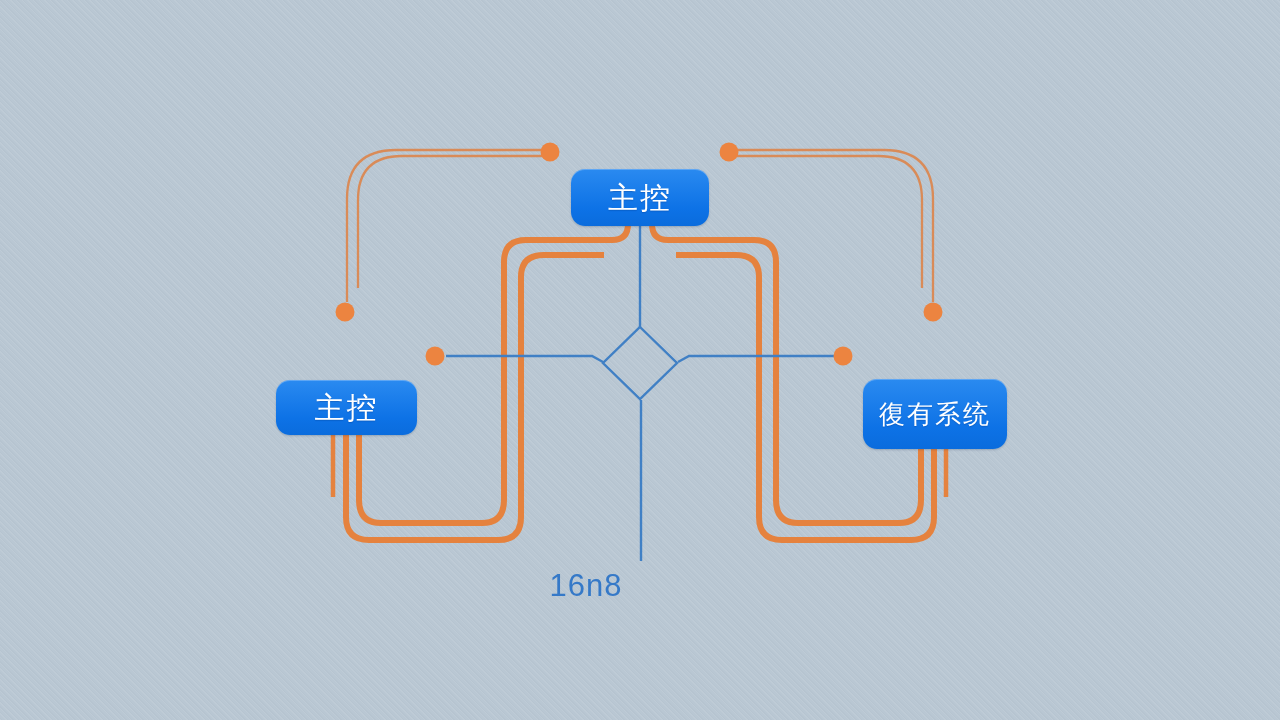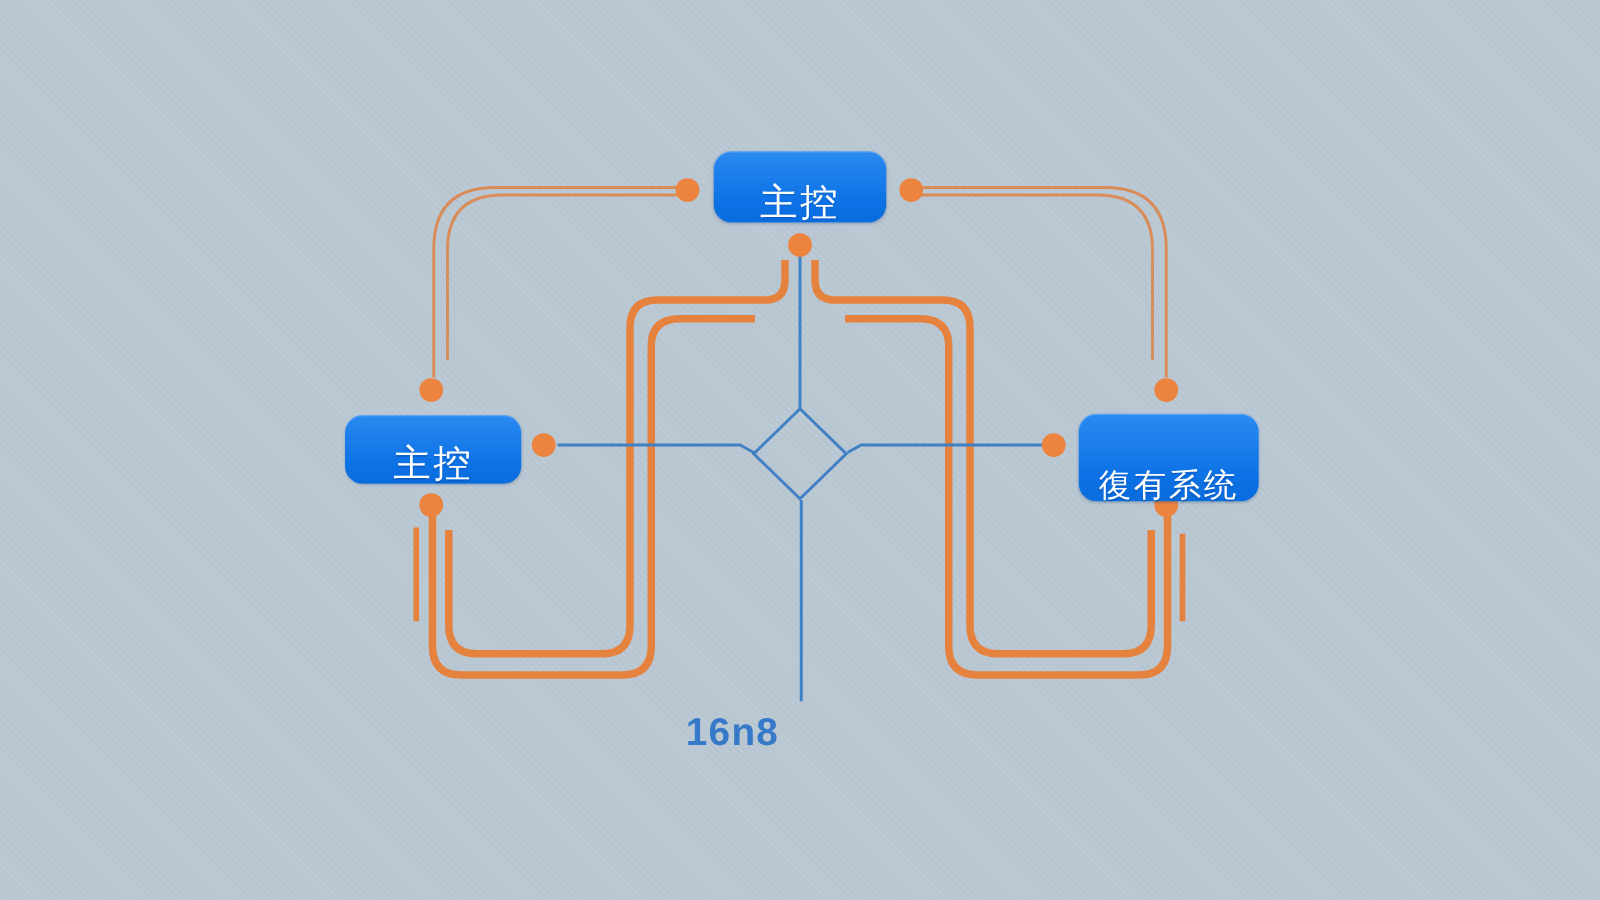--- a/index.html
+++ b/index.html
@@ -4,33 +4,34 @@
 <style>
   html,body{margin:0;padding:0;}
   body{
     width:1280px;height:720px;position:relative;overflow:hidden;
     background-color:#b9c7d3;
     background-image:repeating-linear-gradient(45deg,rgba(255,255,255,0.07) 0 1px,rgba(0,0,0,0.015) 1px 2px,transparent 2px 4px);
     font-family:"Liberation Sans","DejaVu Sans",sans-serif;
   }
   #diagram-canvas{position:absolute;left:0;top:0;width:1280px;height:720px;}
   .node{
-    position:absolute;display:flex;align-items:flex-end;justify-content:center;
+    position:absolute;display:flex;align-items:center;justify-content:center;
     background:linear-gradient(180deg,#2a8af0 0%,#0d72e6 70%,#0a6cdd 100%);
     border-radius:14px;color:#ffffff;
     box-shadow:0 1px 2px rgba(30,60,100,0.25), inset 0 1px 0 rgba(255,255,255,0.25);
     cursor:default;
+    margin-top:48px;
   }
   .node span{display:block;line-height:1;text-shadow:0 1px 1px rgba(0,40,110,0.25);letter-spacing:2px;}
   #node-top  {left:571px;top:121px;width:138px;height:57px;font-size:30px;}
   #node-left {left:276px;top:332px;width:141px;height:55px;font-size:30px;}
   #node-right{left:863px;top:331px;width:144px;height:70px;font-size:26px;}
   #caption{
     position:absolute;left:0;top:568px;width:1172px;text-align:center;
-    color:#3579c8;font-size:31px;font-weight:700;letter-spacing:1px;
+    color:#3579c8;font-size:31px;font-weight:400;letter-spacing:1px;
   }
 </style>
 </head>
 <body>
 
 <svg id="diagram-canvas" viewBox="0 0 1280 720" xmlns="http://www.w3.org/2000/svg" aria-hidden="true">
 
   <g stroke="#d98b58" stroke-width="2.3" fill="none" stroke-linecap="butt">
     <path d="M549,150 L396,150 Q347,150 347,199 L347,302"></path>
     <path d="M549,156 L402,156 Q358,156 358,200 L358,288"></path>

